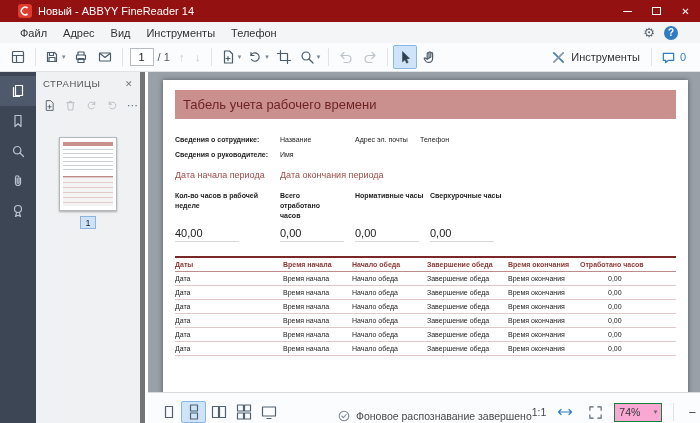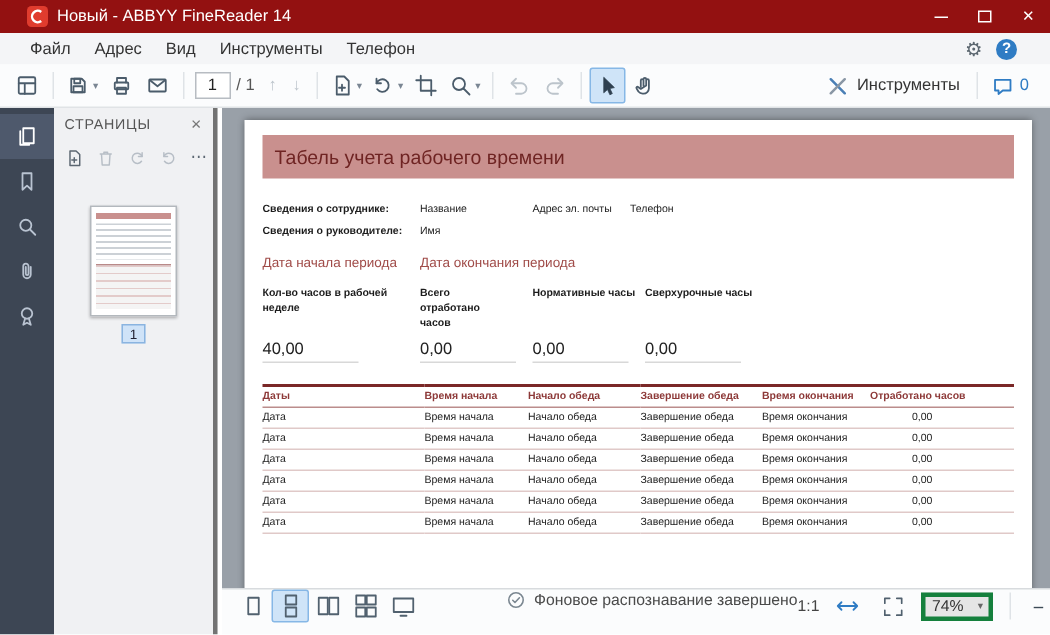--- a/index.html
+++ b/index.html
@@ -46,21 +46,21 @@
   .commentbtn{display:flex;align-items:center;gap:4px;color:#2f7cc4;font-size:11px;padding:0 8px 0 4px;}
 
   
   .leftstrip{position:absolute;top:72px;left:0;width:36px;height:351px;background:#3d4654;
     display:flex;flex-direction:column;align-items:center;padding-top:4px;}
   .stripbtn{width:36px;height:30px;display:flex;align-items:center;justify-content:center;color:#b9c3d1;}
   .stripbtn.active{background:#4e596c;color:#fff;}
 
   
   .pagespanel{position:absolute;top:72px;left:36px;width:109px;height:351px;background:#f0f1f3;
-    border-right:3px solid #737373;}
+    border-right:5px solid #737373;}
   .panelhead{height:23px;display:flex;align-items:center;padding:0 7px;font-size:9.5px;color:#555;letter-spacing:.5px;}
   .panelclose{margin-left:auto;font-size:9px;color:#777;}
   .paneltools{height:20px;display:flex;align-items:center;gap:8px;padding:0 7px;color:#5c6772;}
   .paneltools .disabled{color:#b7bec6;}
   .pmore{font-size:11px;line-height:1;color:#5c6772;}
   .thumbwrap{margin-top:22px;display:flex;flex-direction:column;align-items:center;}
   .thumb{width:58px;height:74px;background:#fff;border:1px solid #b3b8bd;box-shadow:0 1px 2px rgba(0,0,0,.3);}
   .m-title{height:4px;background:#c9908e;margin:4px 3px 3px;}
   .m-lines{height:24px;margin:0 3px;
     background:repeating-linear-gradient(to bottom,#ccd1d6 0,#ccd1d6 1px,transparent 1px,transparent 4px);}
@@ -85,29 +85,29 @@
   .summary-grid.vals{margin-top:6px;font-size:11px;color:#222;}
   .vline{display:inline-block;min-width:64px;border-bottom:1px solid #d8d8d8;padding-bottom:2px;}
   table.ts{width:100%;border-collapse:collapse;margin-top:14px;table-layout:fixed;}
   .ts th{font-size:7px;font-weight:bold;color:#8d3938;text-align:left;padding:3px 2px 3px 0;
     border-top:2px solid #7a2827;border-bottom:1px solid #bb8d8c;white-space:nowrap;}
   .ts td{font-size:7px;color:#222;padding:3px 2px 3px 0;border-bottom:1px solid #e0c9c8;white-space:nowrap;}
   .ts td:last-child{padding-left:28px;}
 
   
   .statusbar{position:absolute;left:148px;top:392px;width:552px;height:31px;background:#fbfcfd;
-    border-top:1px solid #d8dbde;display:flex;align-items:flex-start;padding:0 8px;color:#51616f;}
+    border-top:1px solid #d8dbde;display:flex;align-items:flex-end;padding:0 8px;color:#51616f;}
   .vbtn{width:25px;height:22px;display:flex;align-items:center;justify-content:center;
     border:1px solid transparent;border-radius:2px;flex:none;}
   .vbtn.active{background:#cfe4f8;border-color:#86b7e6;}
   .statusmsg{display:flex;align-items:center;gap:5px;margin-left:56px;color:#4a4a4a;font-size:10.5px;white-space:nowrap;}
   .sb-right{margin-left:auto;display:flex;align-items:center;gap:6px;}
   .ratio{font-size:10.5px;color:#444;}
   .fitw{color:#2f7cc4;}
-  .zoombox{width:48px;height:19px;border:3px solid #15803d;background:#e5e5e5;display:flex;align-items:center;
+  .zoombox{width:48px;height:19px;border:1px solid #15803d;background:#f9a8d4;display:flex;align-items:center;
     justify-content:space-between;padding:0 4px;font-size:10.5px;color:#333;}
   .zchev{font-size:7px;color:#666;}
   .zbtn{font-size:13px;color:#3c4a56;width:14px;text-align:center;}
 </style>
 </head>
 <body>
 
 <div class="app">
 
   <div class="titlebar">

